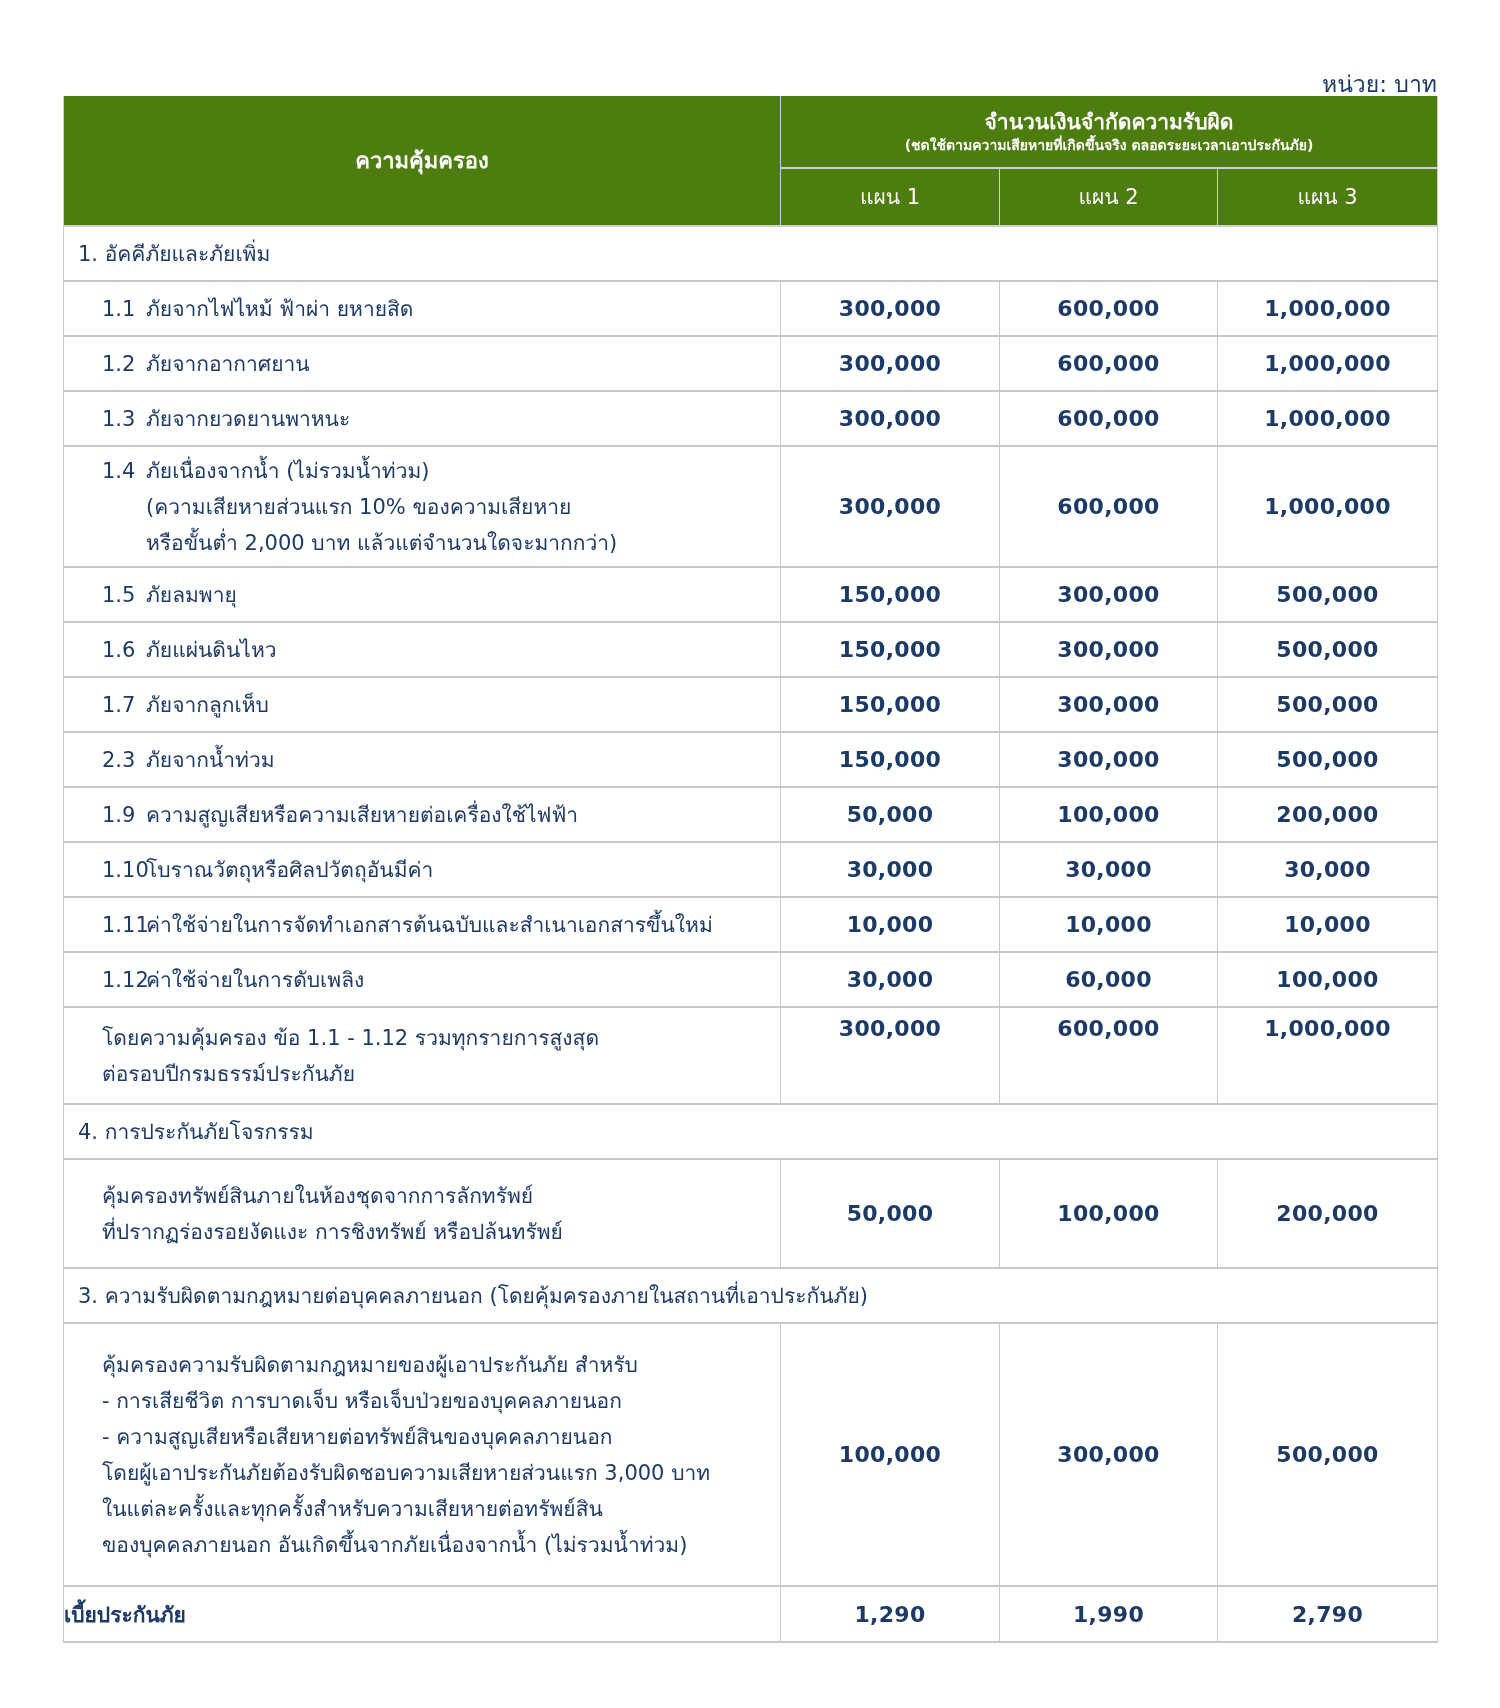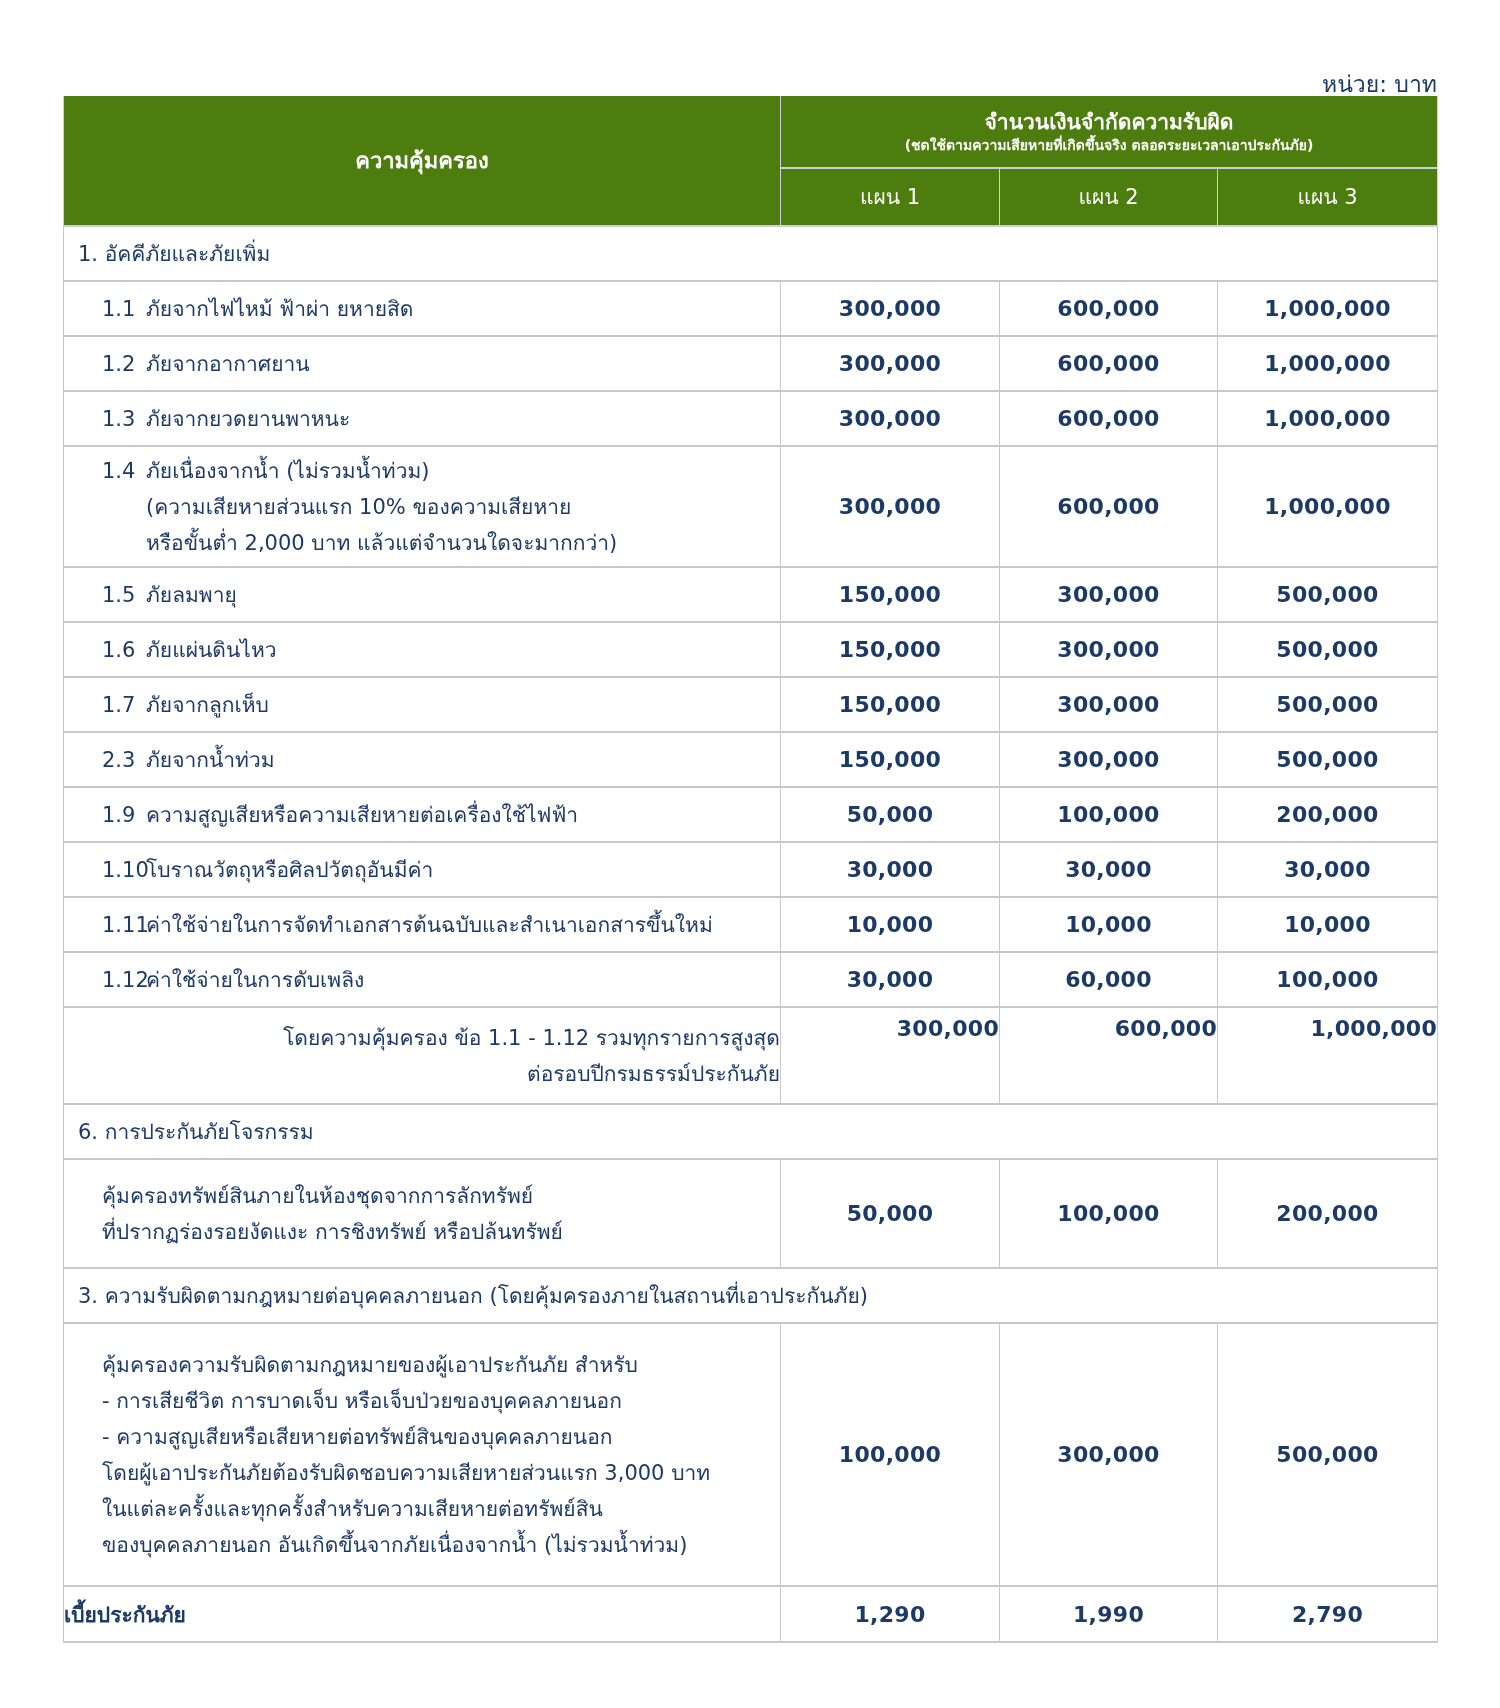--- a/index.html
+++ b/index.html
@@ -47,21 +47,21 @@
   }
   td.label { padding-left: 38px; line-height: 36px; }
   td.label .num { display: inline-block; width: 44px; }
   td.label .cont { padding-left: 44px; display: block; }
   td.val { text-align: center; font-weight: bold; font-size: 22px; letter-spacing: 0.3px; }
   td.val.top { vertical-align: top; padding-top: 8px; }
   td.premium-label { text-align: left; padding-right: 20px; font-weight: bold; height: 54px; }
 
   tr.h55 td { height: 53px; }
   tr.h121 td { height: 119px; }
-  tr.h89 td { height: 87px; text-align: right; }
+  tr.h89 td { height: 87px; }
   tr.h109 td { height: 107px; }
   tr.h263 td { height: 261px; }
   .line { display: block; }
 </style>
 </head>
 <body>
 
 <div class="unit">หน่วย: บาท</div>
 
 <table class="cov">
@@ -190,21 +190,21 @@
       <tr class="h89">
         <td class="label">
           <span class="line">โดยความคุ้มครอง ข้อ 1.1 - 1.12 รวมทุกรายการสูงสุด</span>
           <span class="line">ต่อรอบปีกรมธรรม์ประกันภัย</span>
         </td>
         <td class="val top">300,000</td>
         <td class="val top">600,000</td>
         <td class="val top">1,000,000</td>
       </tr>
       <tr>
-        <td class="sec" colspan="4">6. การประกันภัยโจรกรรม</td>
+        <td class="sec" colspan="4">4. การประกันภัยโจรกรรม</td>
       </tr>
       <tr class="h109">
         <td class="label">
           <span class="line">คุ้มครองทรัพย์สินภายในห้องชุดจากการลักทรัพย์</span>
           <span class="line">ที่ปรากฏร่องรอยงัดแงะ การชิงทรัพย์ หรือปล้นทรัพย์</span>
         </td>
         <td class="val">50,000</td>
         <td class="val">100,000</td>
         <td class="val">200,000</td>
       </tr>

